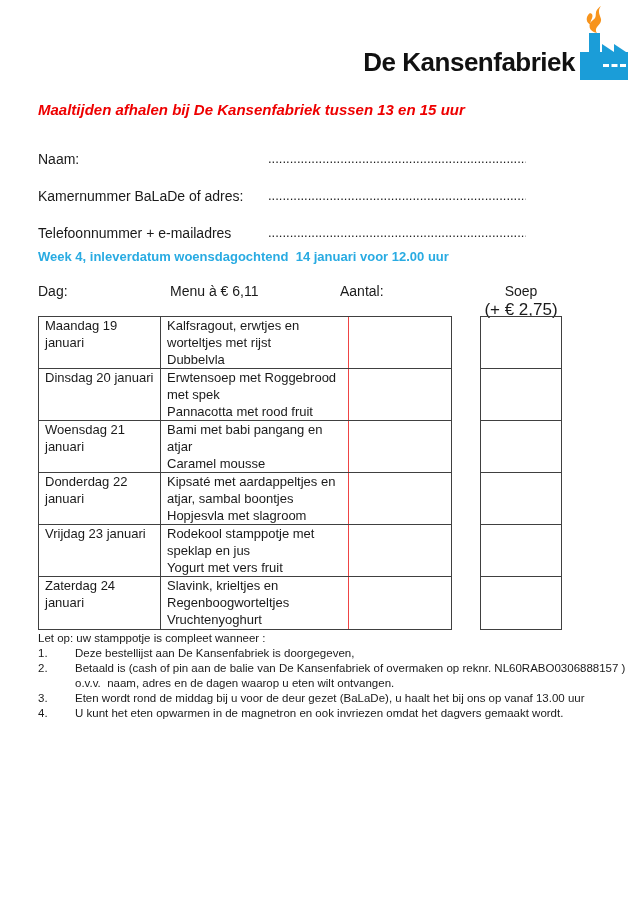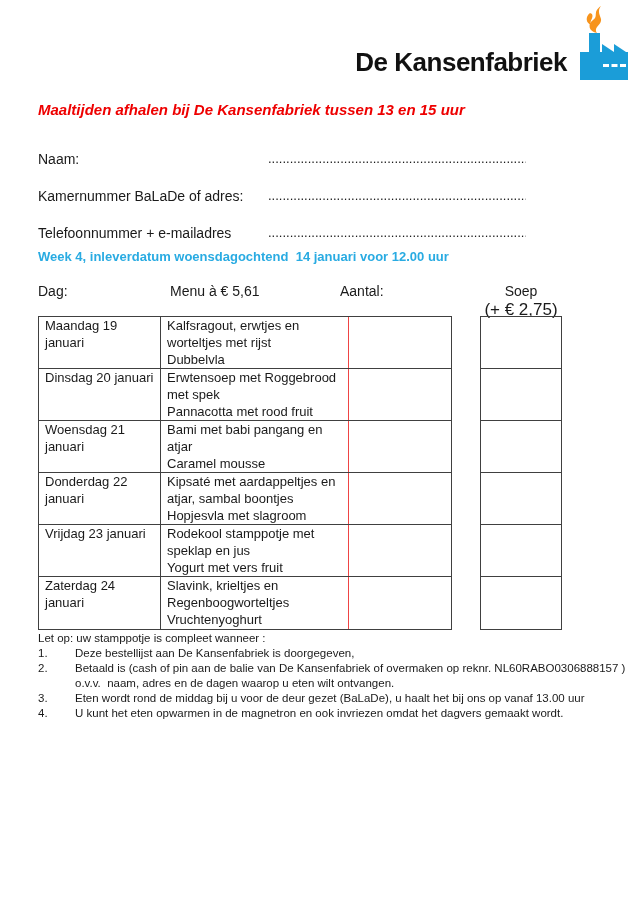--- a/index.html
+++ b/index.html
@@ -1,20 +1,20 @@
 <!DOCTYPE html>
 <html><head>
 <meta charset="utf-8">
 <style>
   html,body{margin:0;padding:0;background:#fff;}
   .page{position:relative;width:640px;height:905px;background:#ffffff;overflow:hidden;
         font-family:"Liberation Sans",sans-serif;color:#1a1a1a;}
 
   
-  .logo{position:absolute;top:6px;right:8px;display:flex;align-items:flex-end;gap:9px;}
+  .logo{position:absolute;top:6px;right:8px;display:flex;align-items:flex-end;gap:1px;}
   .logo-text{font-size:26px;font-weight:bold;letter-spacing:-0.5px;color:#111;margin-bottom:2px;white-space:nowrap;}
   .logo-icon{width:56px;height:74px;display:block;}
 
   
   .doc-title{position:absolute;left:38px;top:101px;font-size:15px;font-weight:bold;font-style:italic;
              color:#ee0000;white-space:pre;}
   .week-title{position:absolute;left:38px;top:249px;font-size:13px;font-weight:bold;
               color:#29abe2;white-space:pre;}
 
   
@@ -86,21 +86,21 @@
     <div class="field-row">
       <span class="field-label">Telefoonnummer + e-mailadres</span>
       <span class="dots">........................................................................</span>
     </div>
   </div>
 
   <div class="week-title">Week 4, inleverdatum woensdagochtend  14 januari voor 12.00 uur</div>
 
   <div class="thead">
     <span class="h-day">Dag:</span>
-    <span class="h-menu">Menu à € 5,61</span>
+    <span class="h-menu">Menu à € 6,11</span>
     <span class="h-amount">Aantal:</span>
     <span class="h-soup">Soep</span>
     <span class="h-soup-price">(+ € 2,75)</span>
   </div>
 
   <div class="main-table">
 
     <div class="trow">
       <div class="cell day">
         <span class="line">Maandag 19</span>

